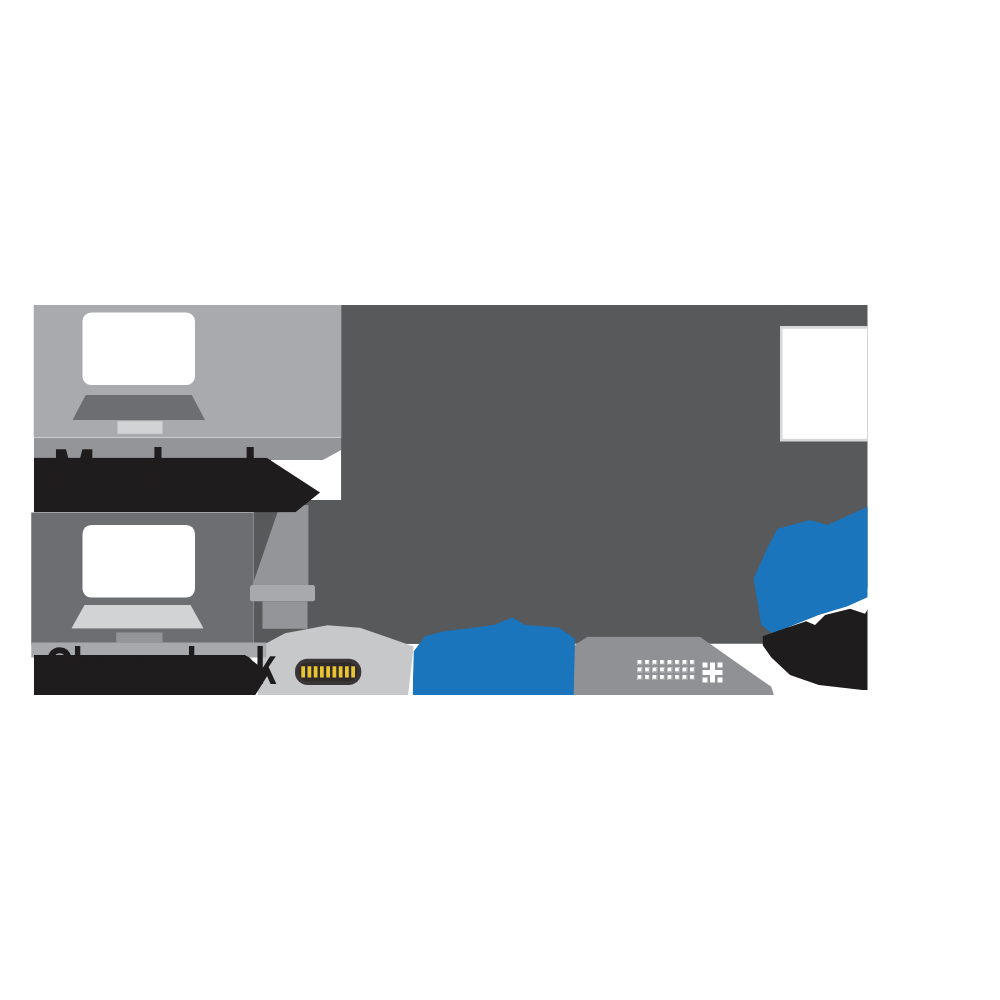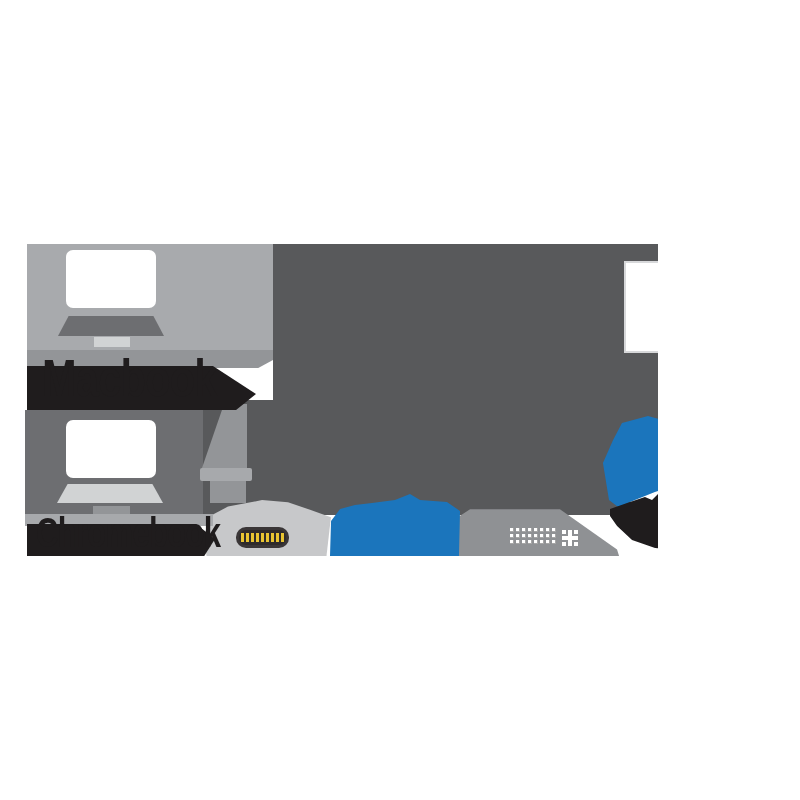--- a/index.html
+++ b/index.html
@@ -1,17 +1,17 @@
 <!DOCTYPE html>
 <html style="--c-page-bg: #ffffff; --c-panel-light: #a8aaad; --c-panel-strip: #939598; --c-panel-dark: #6d6e71; --c-mass-dark: #58595b; --c-accent-blue: #1b75bc; --c-ink-black: #1f1c1d; --c-connector-body: #c7c8ca; --c-connector-dvi: #8f9194; --c-collar: #a7a9ac; --c-laptop-base-light: #d1d3d4; --c-pin-gold: #e9c431; --c-pin-dark: #2f2b2b; --c-screen-white: #ffffff; --c-screen-border: #d7d8da;"><head>
 <meta charset="utf-8">
 <style>
   html,body{margin:0;padding:0;background:#fff;}
   .stage{position:relative;width:658px;height:800px;background:var(--c-page-bg,#fff);
-         font-family:"Liberation Sans",sans-serif;overflow:hidden;}
+         font-family:"Liberation Sans",sans-serif;overflow:hidden;padding-left:36px;}
   .artwork{position:absolute;left:0;top:0;width:800px;height:556px;overflow:hidden;}
   .abs{position:absolute;}
 
   
   .mass1{left:273px;top:244px;width:502px;height:226px;background:var(--c-mass-dark);}
   .mass2{left:273px;top:244px;width:357px;height:271px;background:var(--c-mass-dark);}
   .mass3{left:203px;top:400px;width:137px;height:115px;background:var(--c-mass-dark);}
 
   
   .boxA{left:27px;top:244px;width:246px;height:106px;background:var(--c-panel-light);}

